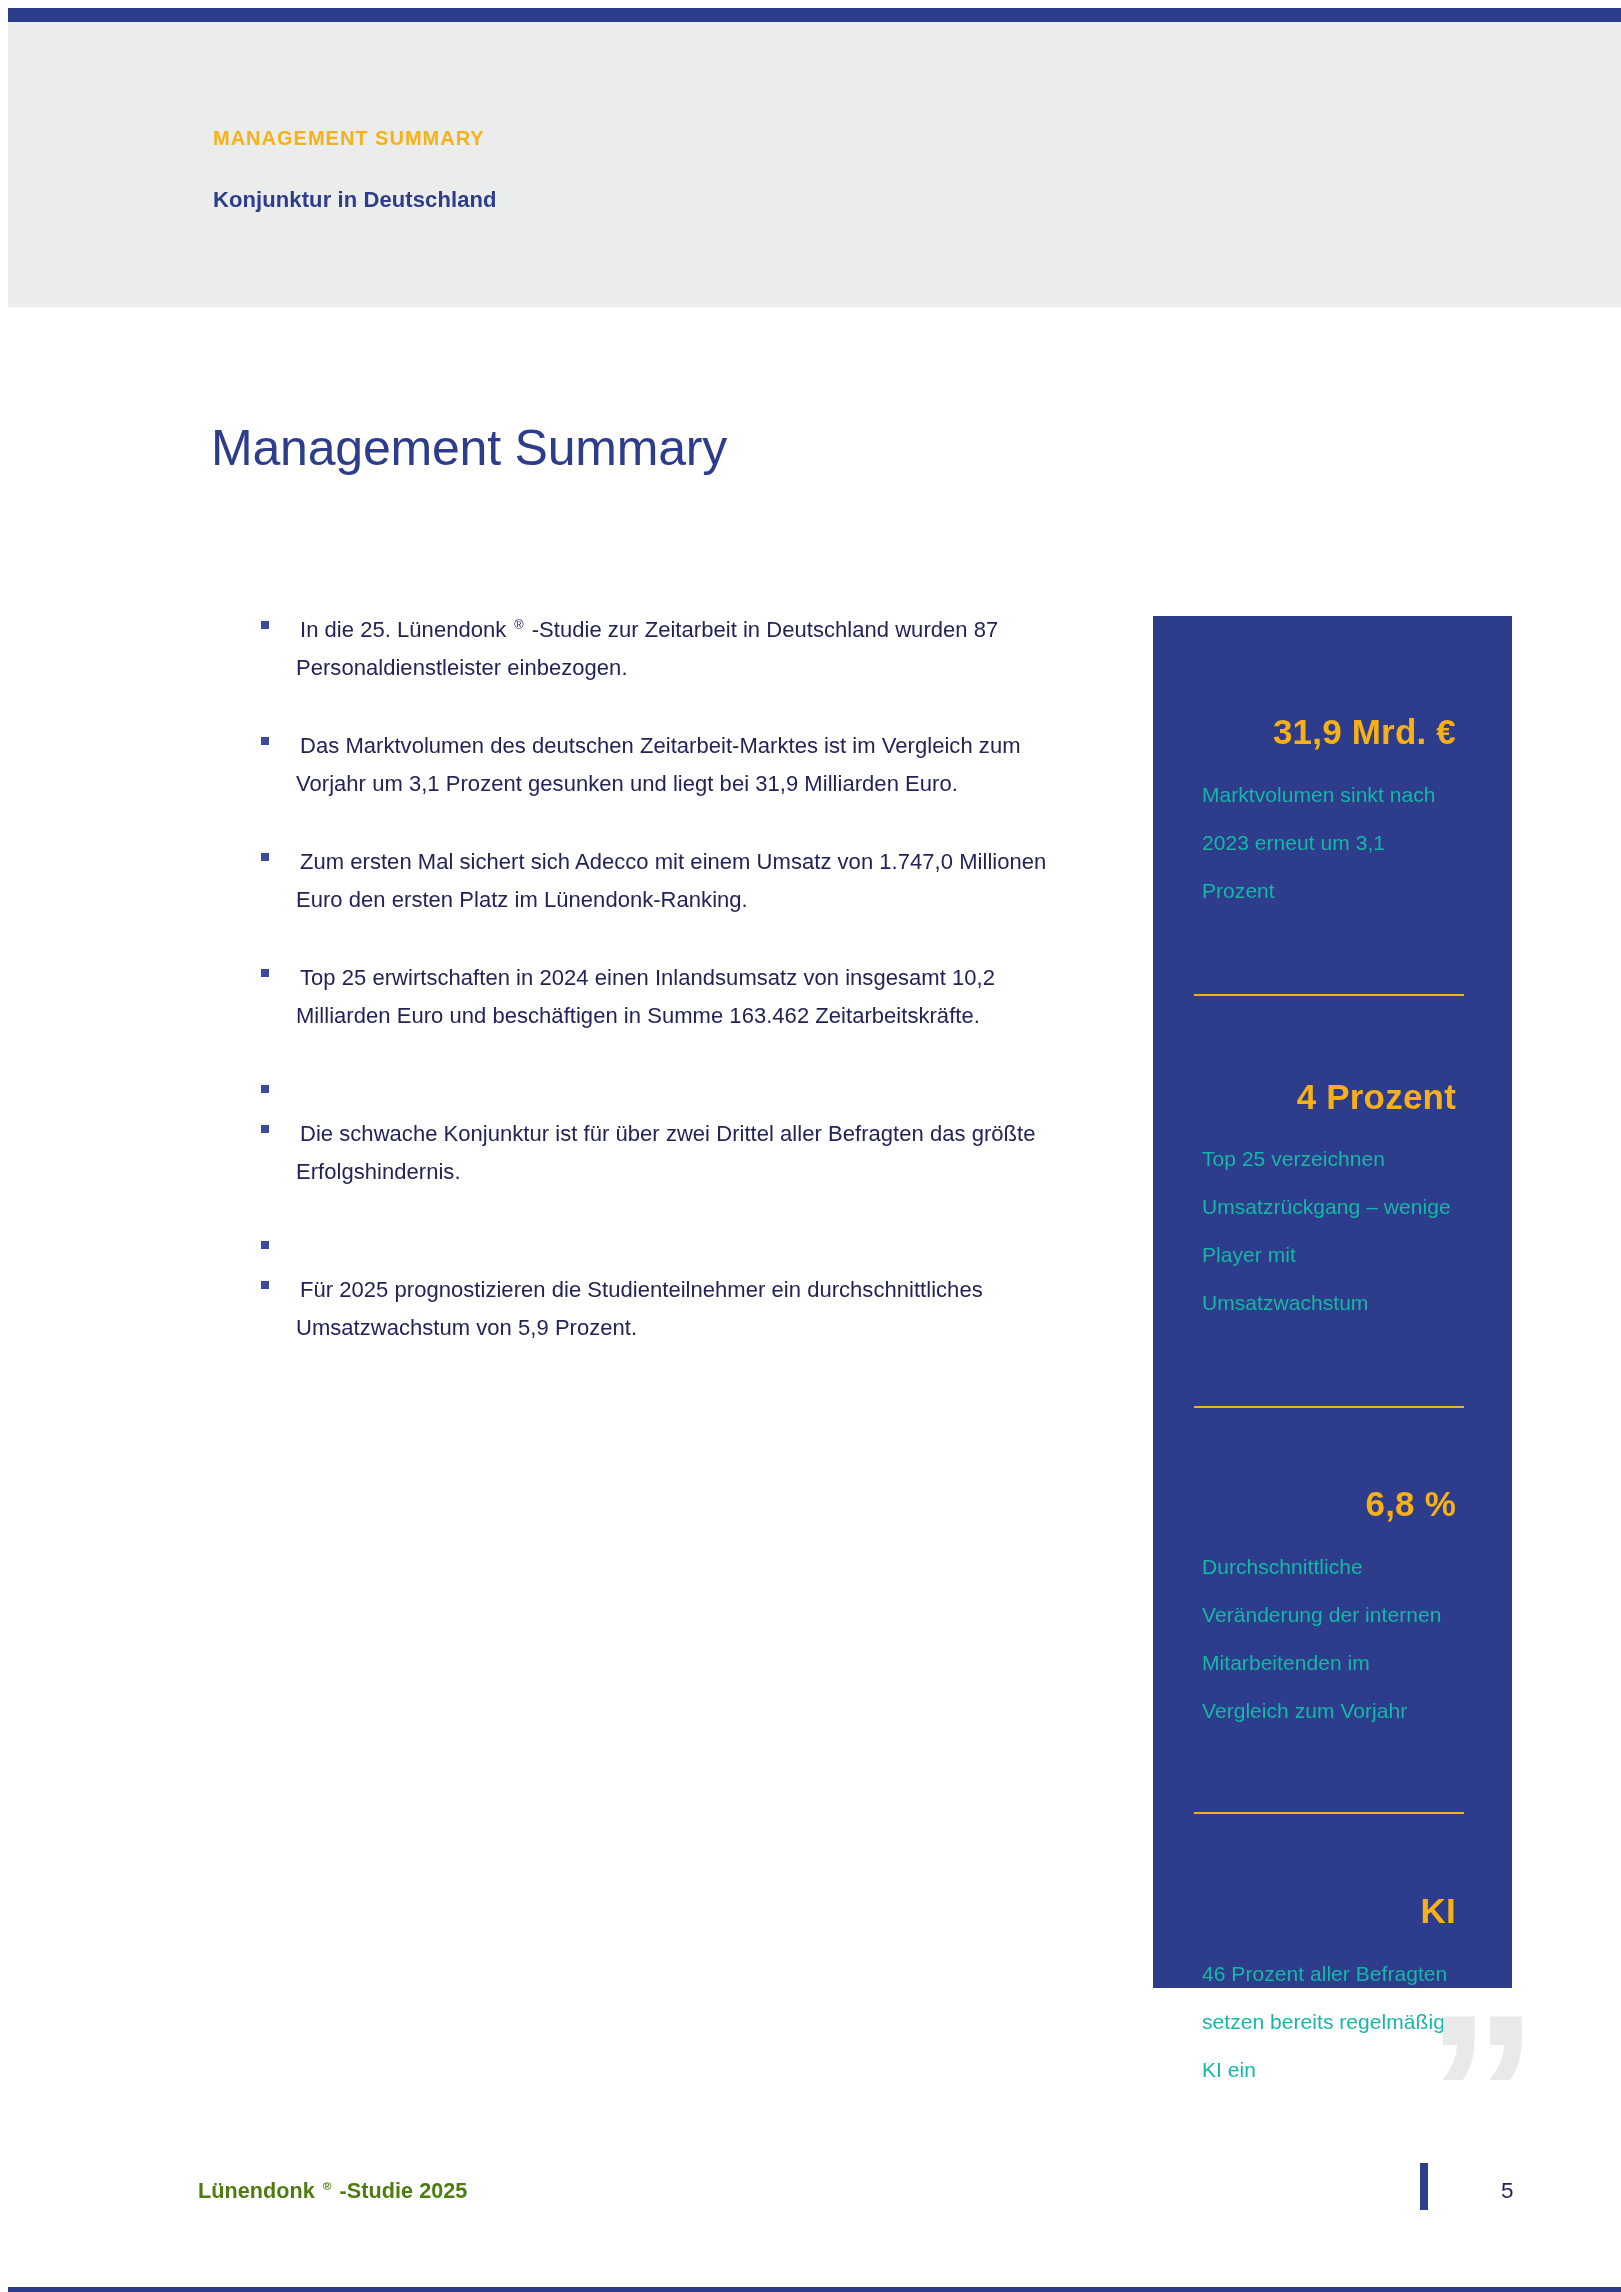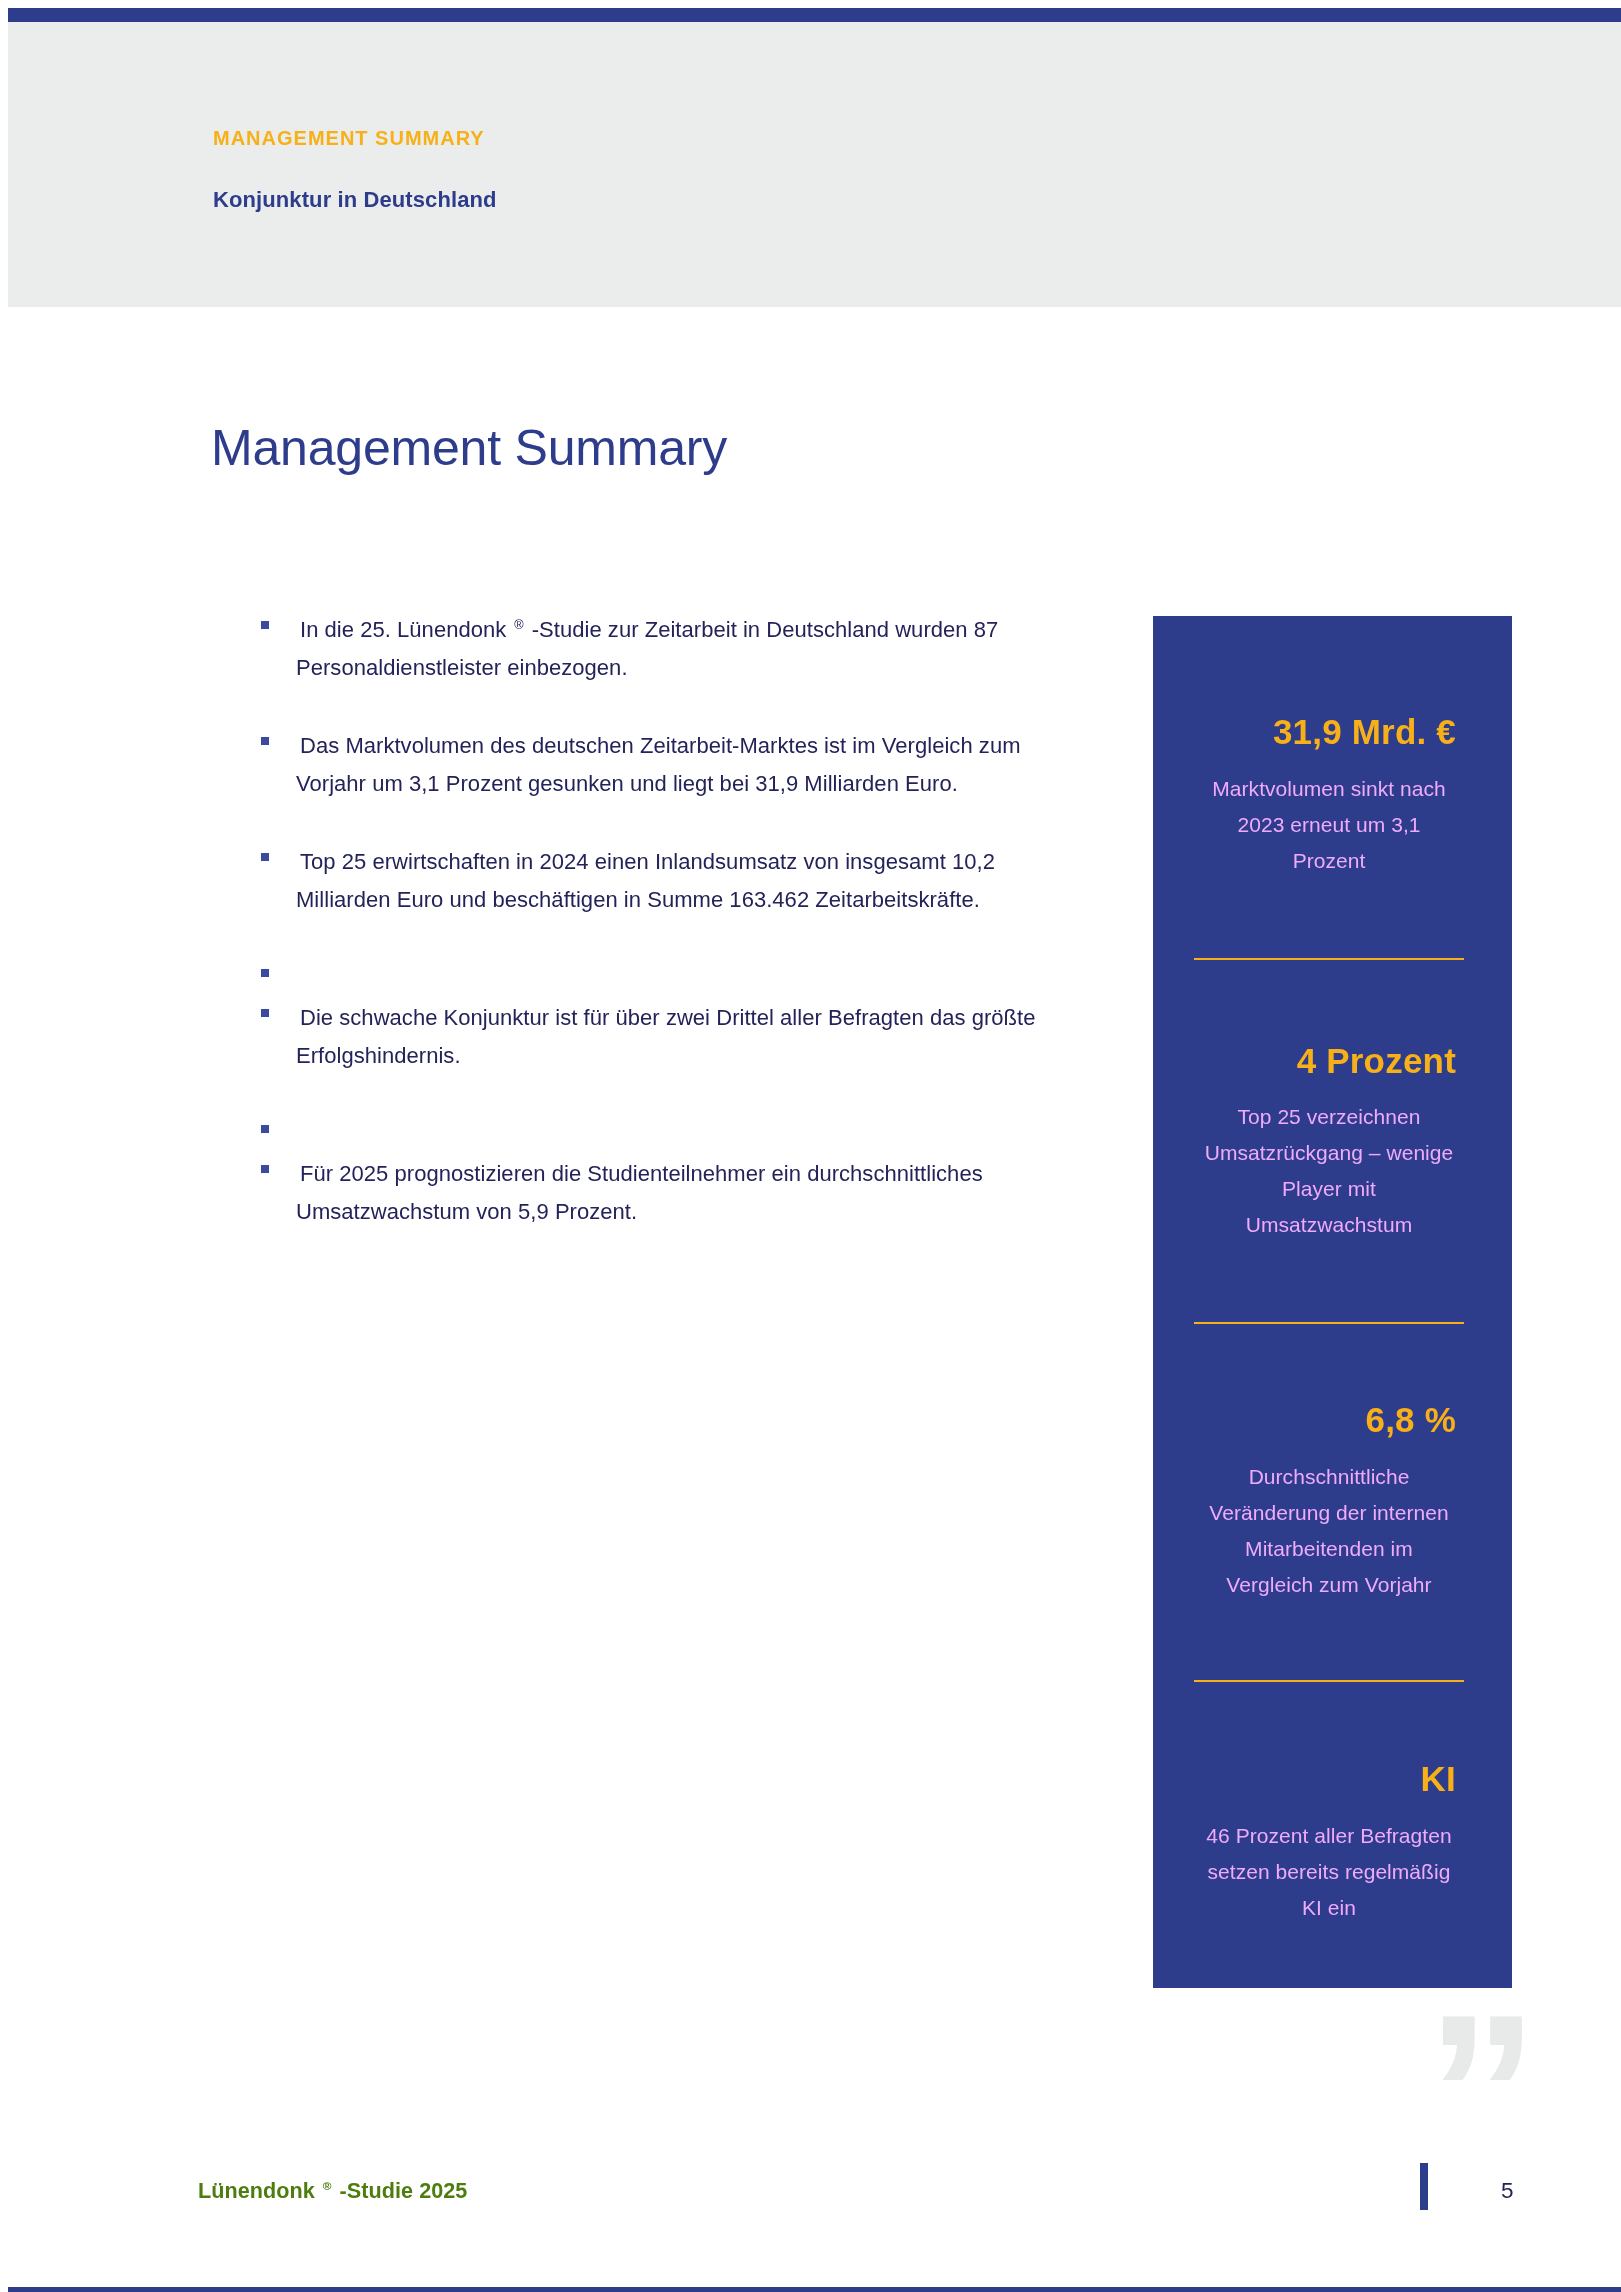--- a/index.html
+++ b/index.html
@@ -113,25 +113,25 @@
     text-align:right;
     color:#f7b017;
     font-size:35px;
     font-weight:bold;
     letter-spacing:0.2px;
     line-height:1;
   }
 
   .fact-desc {
     margin-top:13.7px;
-    color:#f0abfc;
+    color:#14b8a6;
     font-size:21px;
-    line-height:36px;
+    line-height:48px;
     letter-spacing:0.05px;
-    text-align:center;
+    text-align:left;
   }
 
   .fact-rule {
     height:0;
     border-top:2px solid #f7b017;
     margin:0;
   }
 
   
   .fact-1 { padding-top:94px; }
@@ -211,20 +211,24 @@
     <div class="bullet">
       <span class="marker"></span>
       <span>In die 25. Lünendonk</span><sup>®</sup><span>-Studie zur Zeitarbeit in Deutschland wurden 87 Personaldienstleister einbezogen.</span>
     </div>
 
     <div class="bullet">
       <span class="marker"></span>
       <span>Das Marktvolumen des deutschen Zeitarbeit-Marktes ist im Vergleich zum Vorjahr um 3,1 Prozent gesunken und liegt bei 31,9 Milliarden Euro.</span>
     </div>
 
+    <div class="bullet">
+      <span class="marker"></span>
+      <span>Zum ersten Mal sichert sich Adecco mit einem Umsatz von 1.747,0 Millionen Euro den ersten Platz im Lünendonk-Ranking.</span>
+    </div>
 
     <div class="bullet">
       <span class="marker"></span>
       <span>Top 25 erwirtschaften in 2024 einen Inlandsumsatz von insgesamt 10,2 Milliarden Euro und beschäftigen in Summe 163.462 Zeitarbeitskräfte.</span>
     </div>
 
     <div class="bullet">
       <span class="marker"></span>
     </div>
 

